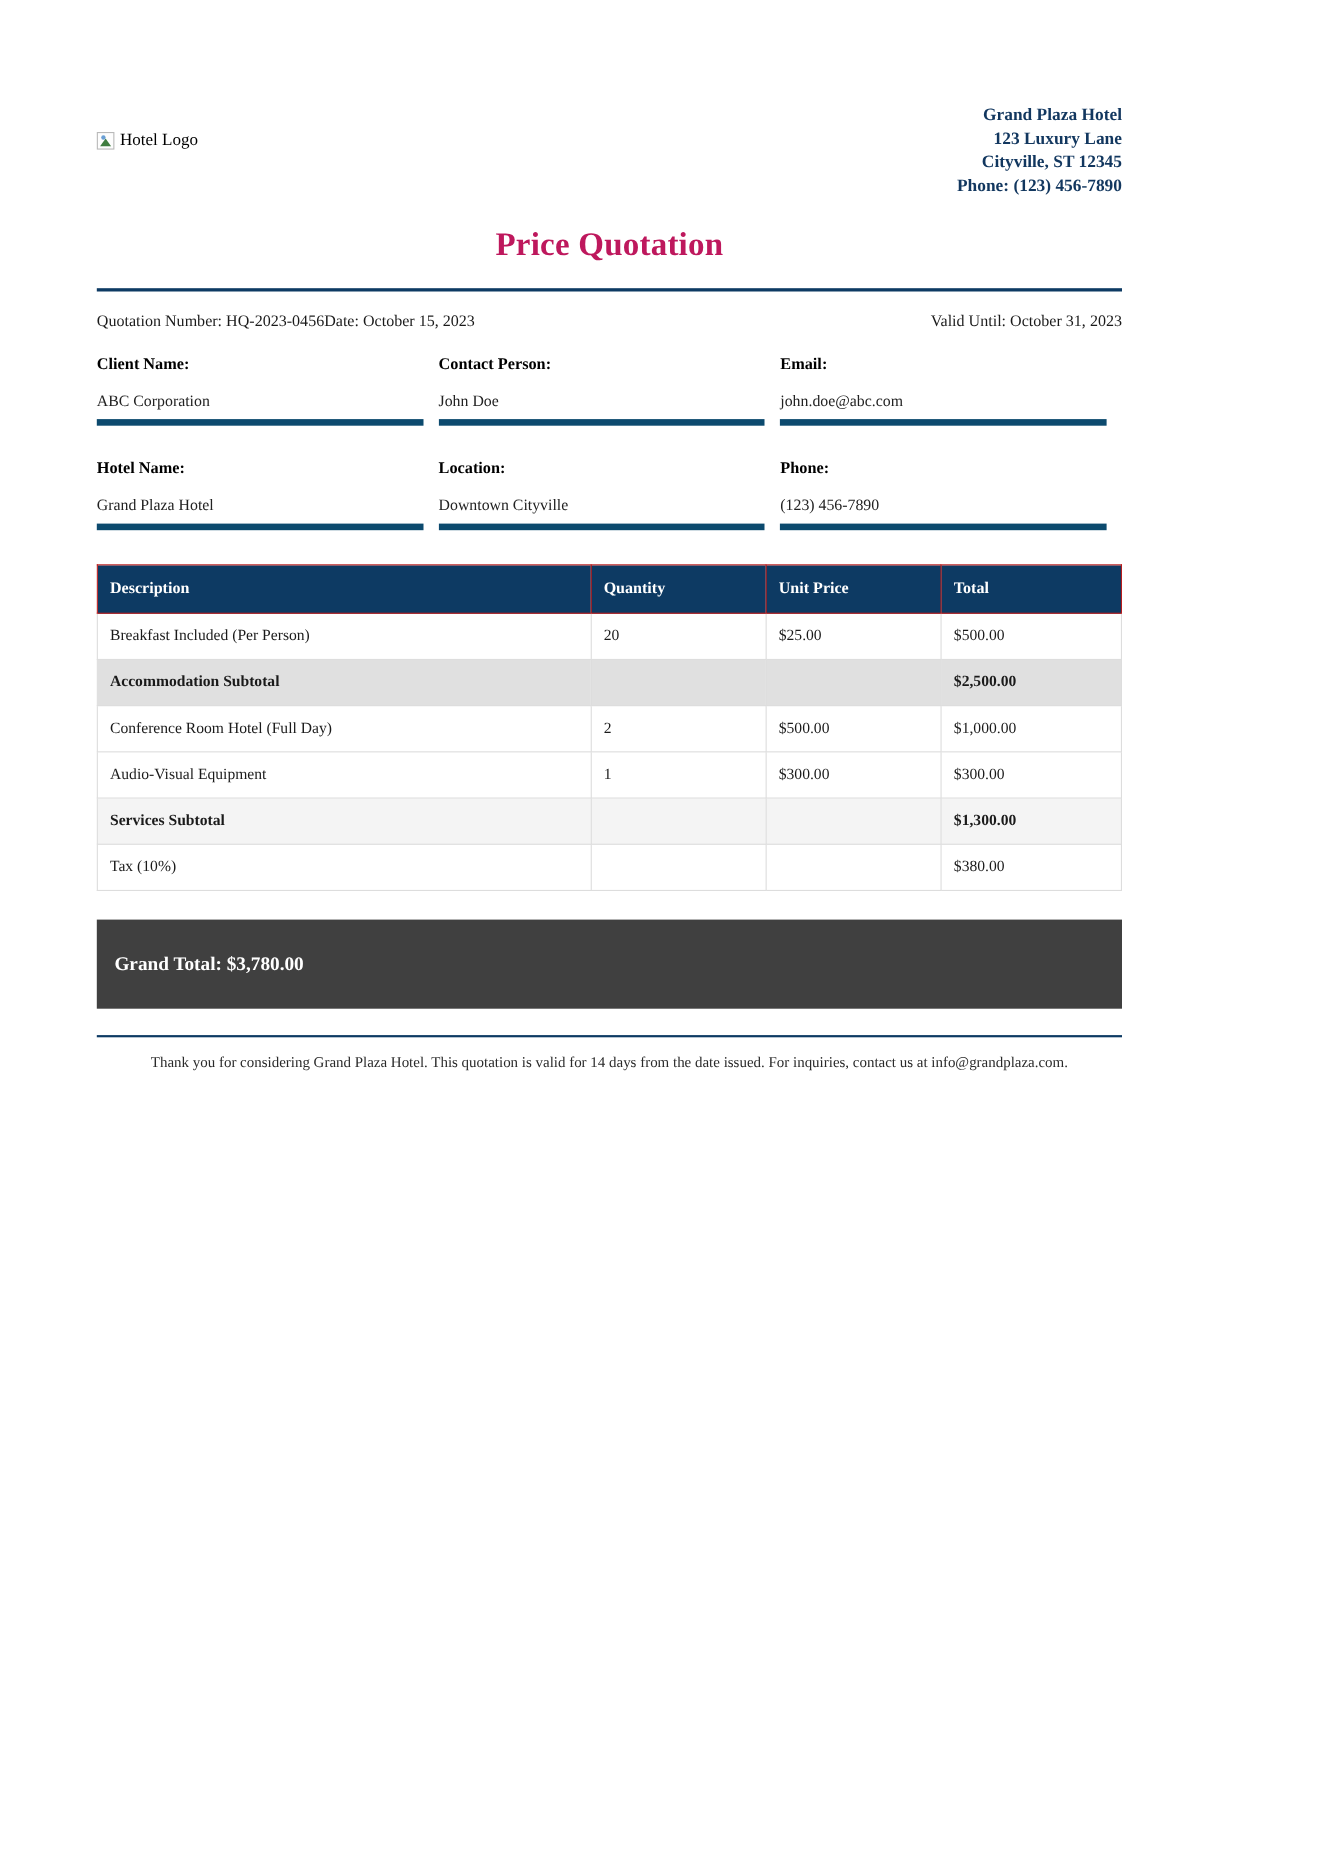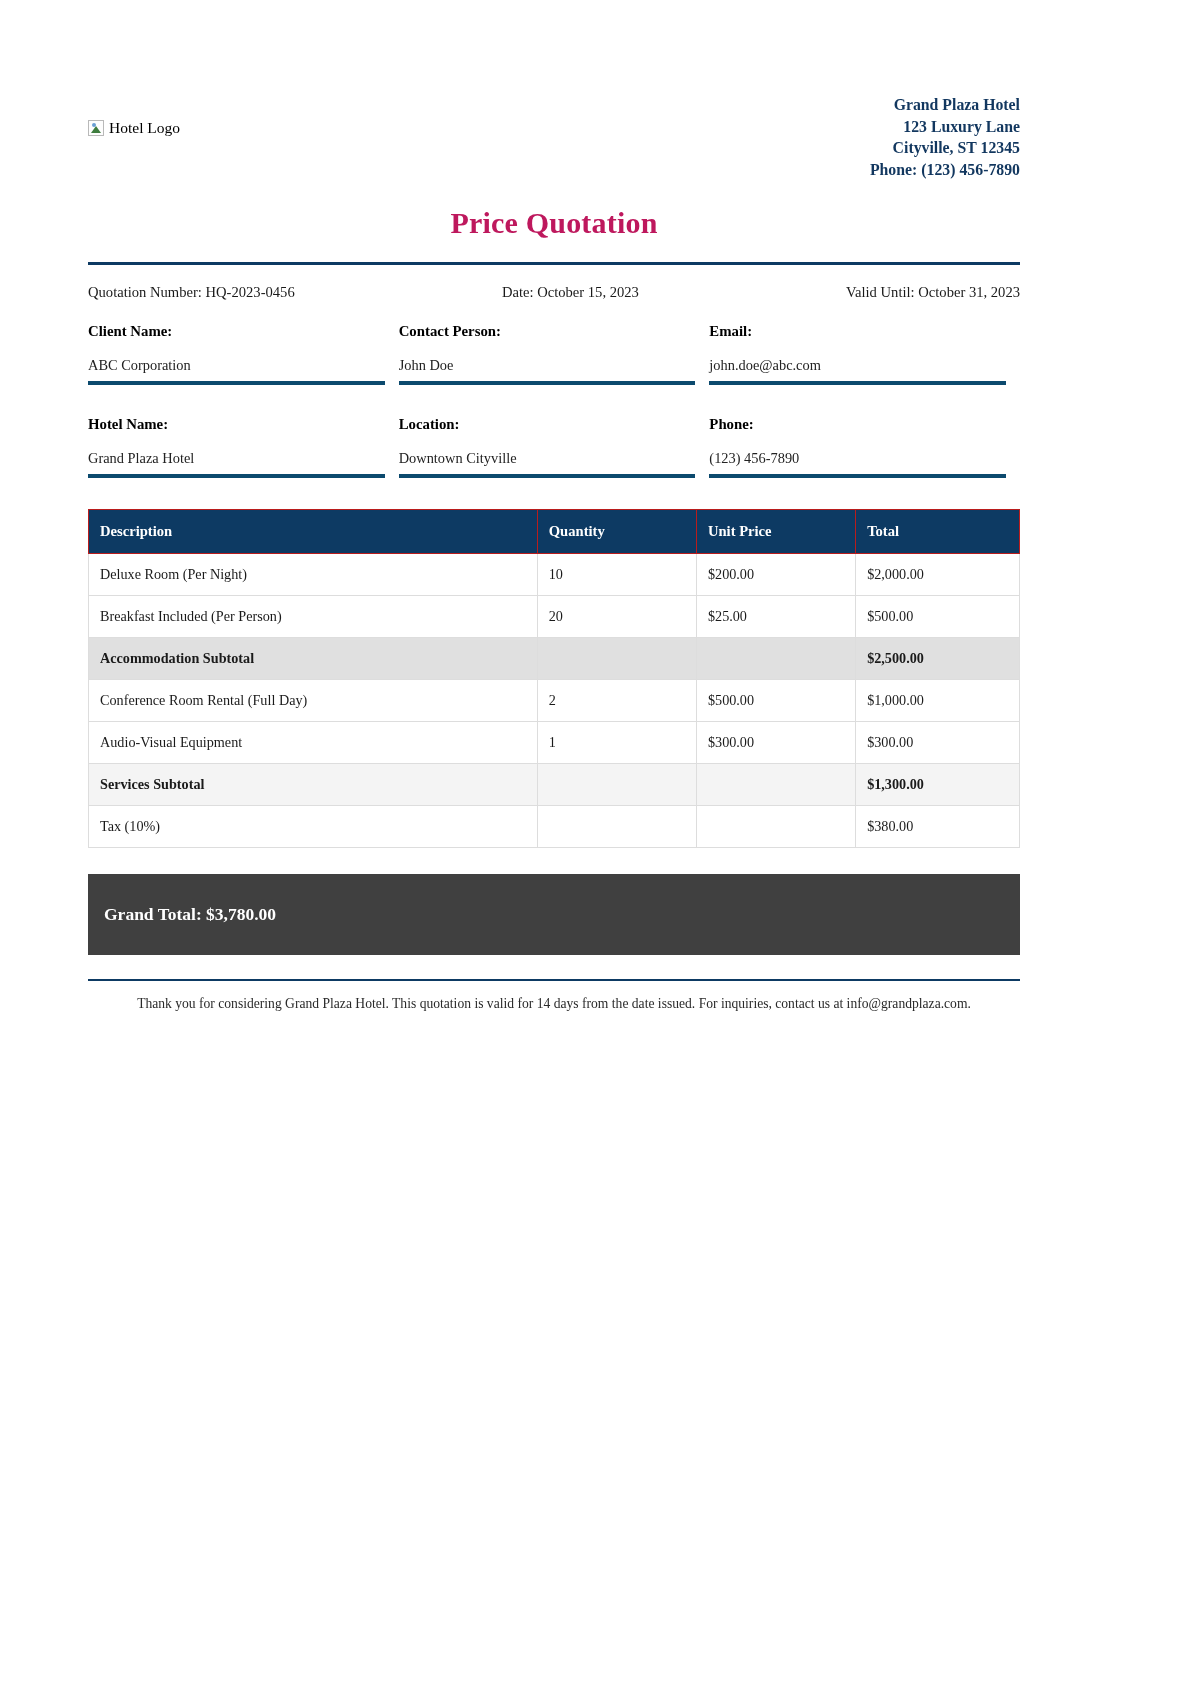--- a/index.html
+++ b/index.html
@@ -94,21 +94,21 @@
   }
   
   .meta-row {
     display: flex;
     justify-content: space-between;
     margin-top: 19px;
     font-size: 14.6px;
     color: #1a1a1a;
   }
   .meta-item { white-space: nowrap; }
-  .meta-item.center { flex: 1; text-align: center; }
+  .meta-item.center { flex: 1; }
   .meta-item.right { text-align: right; }
   
   .fields {
     margin-top: 22px;
   }
   .field-row {
     display: flex;
     gap: 0;
     margin-bottom: 31px;
   }
@@ -118,21 +118,21 @@
   }
   .field-label {
     font-weight: bold;
     font-size: 14.8px;
     color: #000000;
     margin-bottom: 17px;
   }
   .field-value {
     font-size: 14.4px;
     color: #222222;
-    border-bottom: 4px solid #0c4a6e;
+    border-bottom: 6px solid #0c4a6e;
     padding-bottom: 7px;
     min-height: 20px;
   }
   
   .items {
     width: 100%;
     border-collapse: collapse;
     margin-top: 30px;
     font-size: 14.2px;
     table-layout: fixed;
@@ -259,39 +259,33 @@
       <thead>
         <tr>
           <th>Description</th>
           <th>Quantity</th>
           <th>Unit Price</th>
           <th>Total</th>
         </tr>
       </thead>
       <tbody id="items-body">
           <tr class="item-row">
-            <td>Deluxe Room (Per Night)</td>
-            <td>10</td>
-            <td>$200.00</td>
-            <td>$2,000.00</td>
-          </tr>
-          <tr class="item-row">
             <td>Breakfast Included (Per Person)</td>
             <td>20</td>
             <td>$25.00</td>
             <td>$500.00</td>
           </tr>
           <tr class="subtotal-accom">
             <td>Accommodation Subtotal</td>
             <td></td>
             <td></td>
             <td>$2,500.00</td>
           </tr>
           <tr class="item-row">
-            <td>Conference Room Rental (Full Day)</td>
+            <td>Conference Room Hotel (Full Day)</td>
             <td>2</td>
             <td>$500.00</td>
             <td>$1,000.00</td>
           </tr>
           <tr class="item-row">
             <td>Audio-Visual Equipment</td>
             <td>1</td>
             <td>$300.00</td>
             <td>$300.00</td>
           </tr>

